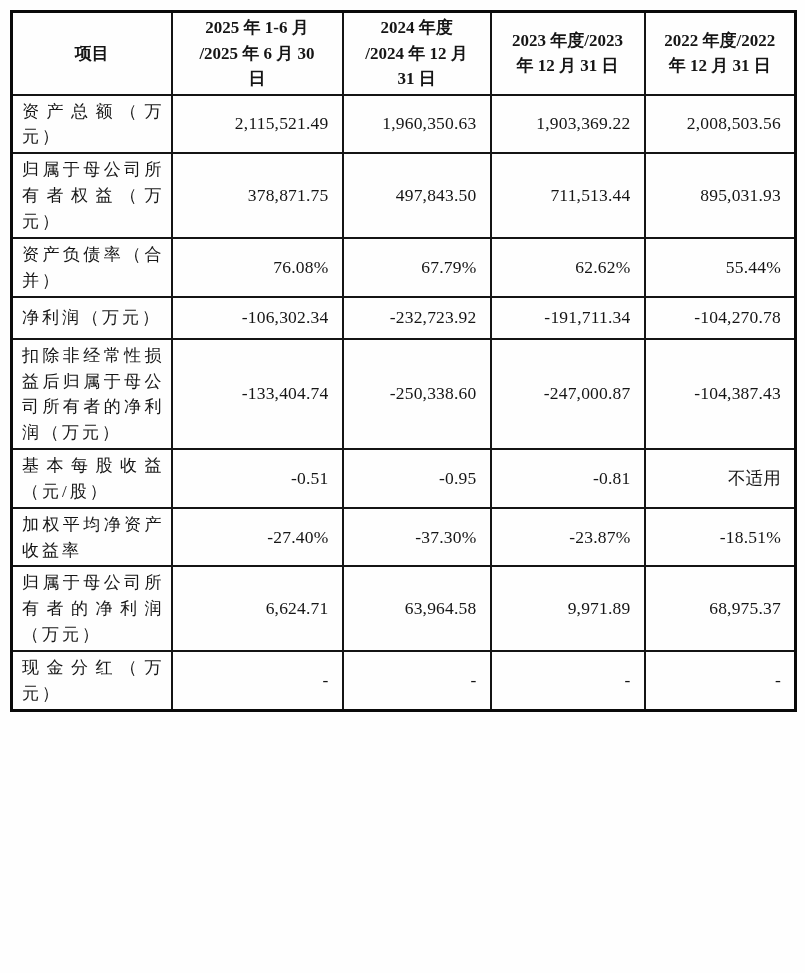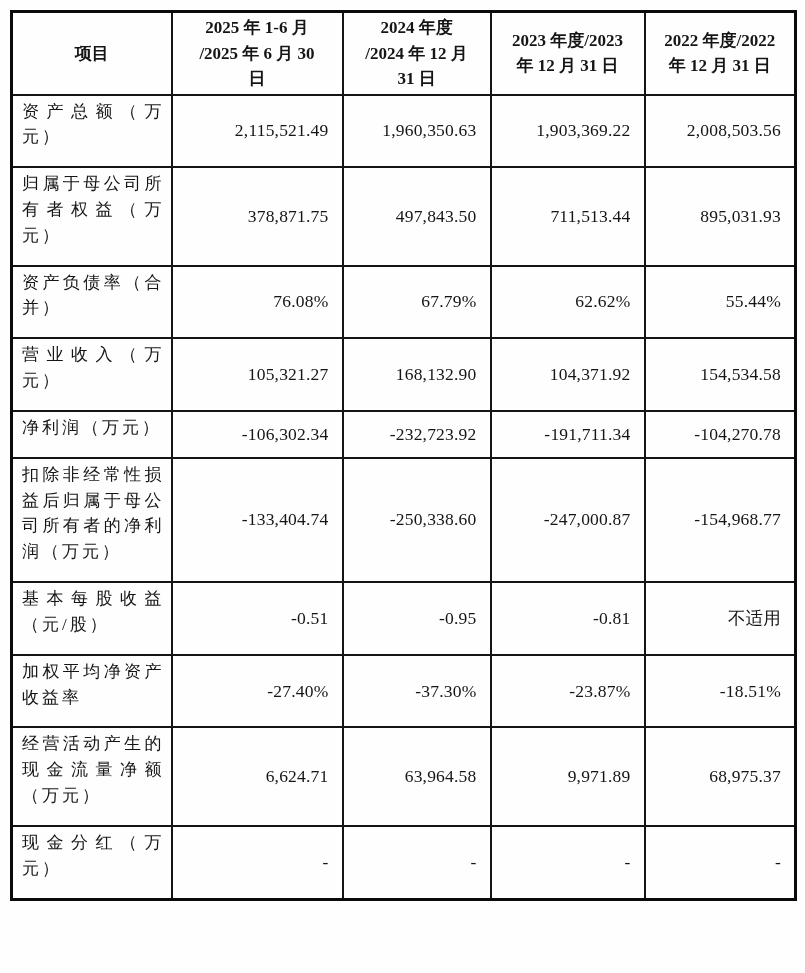--- a/index.html
+++ b/index.html
@@ -46,21 +46,21 @@
     line-height: 1.5;
     white-space: pre-line;
     padding: 2px 3px;
   }
   td.label {
     font-size: 17px;
     line-height: 1.52;
     text-align: justify;
     text-justify: inter-character;
     letter-spacing: 3px;
-    padding: 3px 6px 16px 9px;
+    padding: 3px 6px 2px 9px;
   }
   td.num {
     font-size: 17.5px;
     text-align: right;
     padding: 2px 13px 2px 4px;
     letter-spacing: 0.2px;
     margin-top: 24px;
   }
   
   tbody tr.r0  { height: 47px; }
@@ -119,57 +119,50 @@
         <td class="num">711,513.44</td>
         <td class="num">895,031.93</td>
       </tr>
       <tr class="r2">
         <td class="label">资产负债率（合并）</td>
         <td class="num">76.08%</td>
         <td class="num">67.79%</td>
         <td class="num">62.62%</td>
         <td class="num">55.44%</td>
       </tr>
-      <tr class="r4">
-        <td class="label">营业收入（万元）</td>
-        <td class="num">105,321.27</td>
-        <td class="num">168,132.90</td>
-        <td class="num">104,371.92</td>
-        <td class="num">154,534.58</td>
-      </tr>
       <tr class="r5">
         <td class="label">净利润（万元）</td>
         <td class="num">-106,302.34</td>
         <td class="num">-232,723.92</td>
         <td class="num">-191,711.34</td>
         <td class="num">-104,270.78</td>
       </tr>
       <tr class="r7">
         <td class="label">扣除非经常性损益后归属于母公司所有者的净利润（万元）</td>
         <td class="num">-133,404.74</td>
         <td class="num">-250,338.60</td>
         <td class="num">-247,000.87</td>
-        <td class="num">-154,968.77</td>
+        <td class="num">-104,387.43</td>
       </tr>
       <tr class="r8">
         <td class="label">基本每股收益（元/股）</td>
         <td class="num">-0.51</td>
         <td class="num">-0.95</td>
         <td class="num">-0.81</td>
         <td class="num">不适用</td>
       </tr>
       <tr class="r10">
         <td class="label">加权平均净资产收益率</td>
         <td class="num">-27.40%</td>
         <td class="num">-37.30%</td>
         <td class="num">-23.87%</td>
         <td class="num">-18.51%</td>
       </tr>
       <tr class="r11">
-        <td class="label">经营活动产生的现金流量净额（万元）</td>
+        <td class="label">归属于母公司所有者的净利润（万元）</td>
         <td class="num">6,624.71</td>
         <td class="num">63,964.58</td>
         <td class="num">9,971.89</td>
         <td class="num">68,975.37</td>
       </tr>
       <tr class="r12">
         <td class="label">现金分红（万元）</td>
         <td class="num">-</td>
         <td class="num">-</td>
         <td class="num">-</td>

